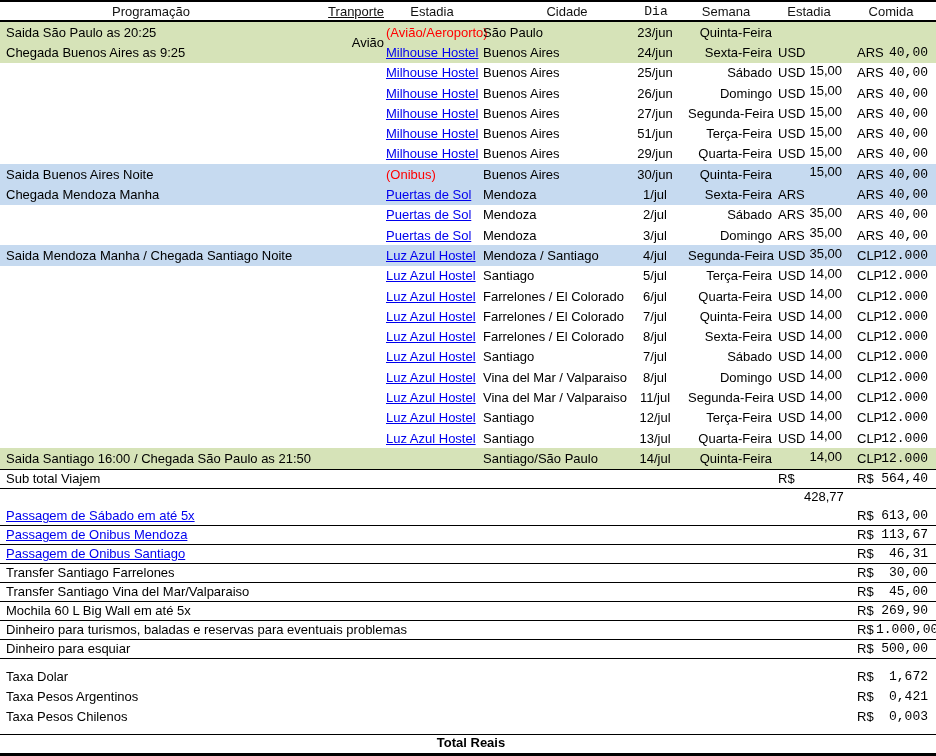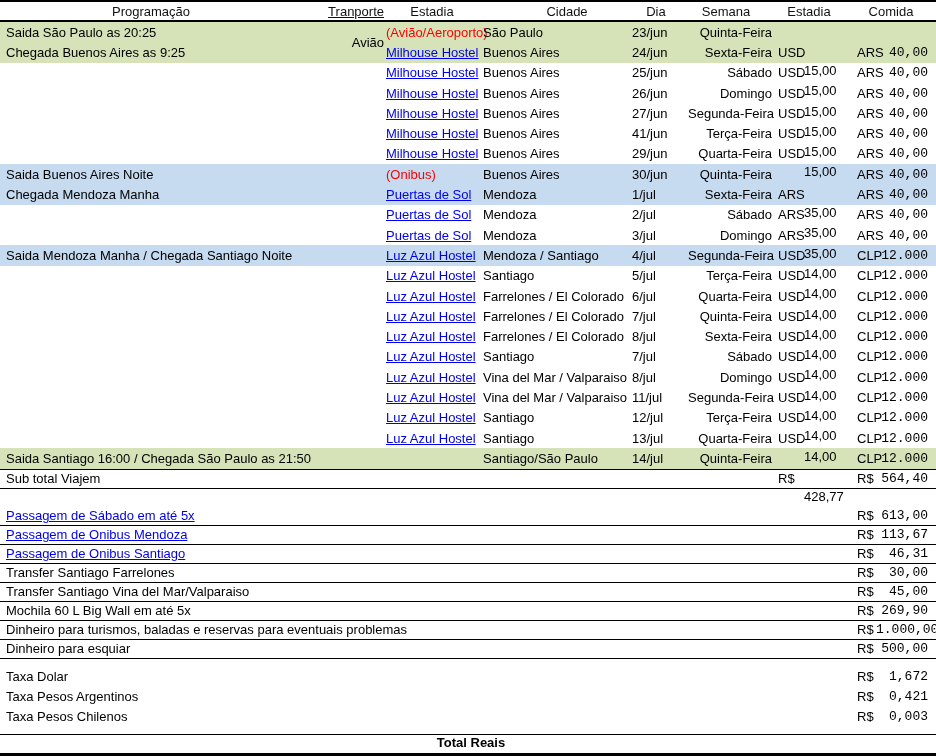--- a/index.html
+++ b/index.html
@@ -10,24 +10,24 @@
   }
   .sheet { width:936px; height:756px; border-top:2px solid #000; background:#fff; overflow:hidden; }
   .row { display:flex; align-items:center; height:20.3px; white-space:nowrap; }
   .hrow { display:flex; align-items:center; height:20px; border-bottom:2px solid #000; color:#111; }
   .h { text-align:center; }
   
   .c-prog  { width:290px; padding-left:6px;  overflow:visible; }
   .c-transp{ width:94px;  text-align:right;text-decoration:underline; }
   .c-est   { width:96px;  padding-left:2px;  }
   .c-cid   { width:152px; padding-left:3px;  }
-  .c-dia   { width:48px;  text-align:left; padding-right:2px; }
+  .c-dia   { width:48px;  text-align:center; padding-right:2px; }
   .c-sem   { width:92px;  padding-left:8px;text-align:right;  }
   .c-cur1  { width:32px;  padding-left:6px;  }
-  .c-val1  { width:42px;  text-align:left; padding-right:4px;margin-top:36px; }
+  .c-val1  { width:42px;  text-align:right; padding-right:4px;margin-top:36px; }
   .c-cur2  { width:30px;  padding-left:11px; }
   .c-val2  { width:60px;  text-align:right; padding-right:8px;font-family:Liberation Mono, monospace; }
   
   .h-est2  { width:74px; text-align:center; }
   .h-com   { width:90px; text-align:center; }
   .h-cid   { width:152px; text-align:center; padding-left:22px; }
   .bg-green{ background:#D6E3B8; }
   .bg-blue { background:#C6DAF0; }
   .est-link{ color:#0000EE; text-decoration:underline; cursor:pointer; }
   .est-red { color:#FF0000; }
@@ -45,21 +45,21 @@
 </head>
 <body>
 
 <div class="sheet">
 
   <div class="hrow">
     <div class="h c-prog" style="text-align:center; padding-left:12px;">Programação</div>
     <div class="h c-transp">Tranporte</div>
     <div class="h c-est" style="text-align:center; padding-left:0;">Estadia</div>
     <div class="h h-cid">Cidade</div>
-    <div class="h c-dia" style="text-align:center; padding-right:0;">Dia</div>
+    <div class="h c-dia" style="text-align:center; padding-right:0;font-family:Liberation Mono, monospace;">Dia</div>
     <div class="h c-sem" style="text-align:center; padding-left:0;">Semana</div>
     <div class="h h-est2">Estadia</div>
     <div class="h h-com">Comida</div>
   </div>
 
   <div id="itin">
   <div class="row bg-green">
     <div class="c-prog">Saida São Paulo as 20:25</div>
     <div class="c-transp"><span class="tsp merged-transp">Avião</span></div>
     <div class="c-est"><span class="est est-red">(Avião/Aeroporto)</span></div>
@@ -122,21 +122,21 @@
     <div class="c-val1">15,00</div>
     <div class="c-cur2">ARS</div>
     <div class="c-val2">40,00</div>
   </div>
 
   <div class="row">
     <div class="c-prog"></div>
     <div class="c-transp"><span class="tsp"></span></div>
     <div class="c-est"><span class="est est-link">Milhouse Hostel</span></div>
     <div class="c-cid">Buenos Aires</div>
-    <div class="c-dia">41/jun</div>
+    <div class="c-dia">51/jun</div>
     <div class="c-sem">Terça-Feira</div>
     <div class="c-cur1">USD</div>
     <div class="c-val1">15,00</div>
     <div class="c-cur2">ARS</div>
     <div class="c-val2">40,00</div>
   </div>
 
   <div class="row">
     <div class="c-prog"></div>
     <div class="c-transp"><span class="tsp"></span></div>

